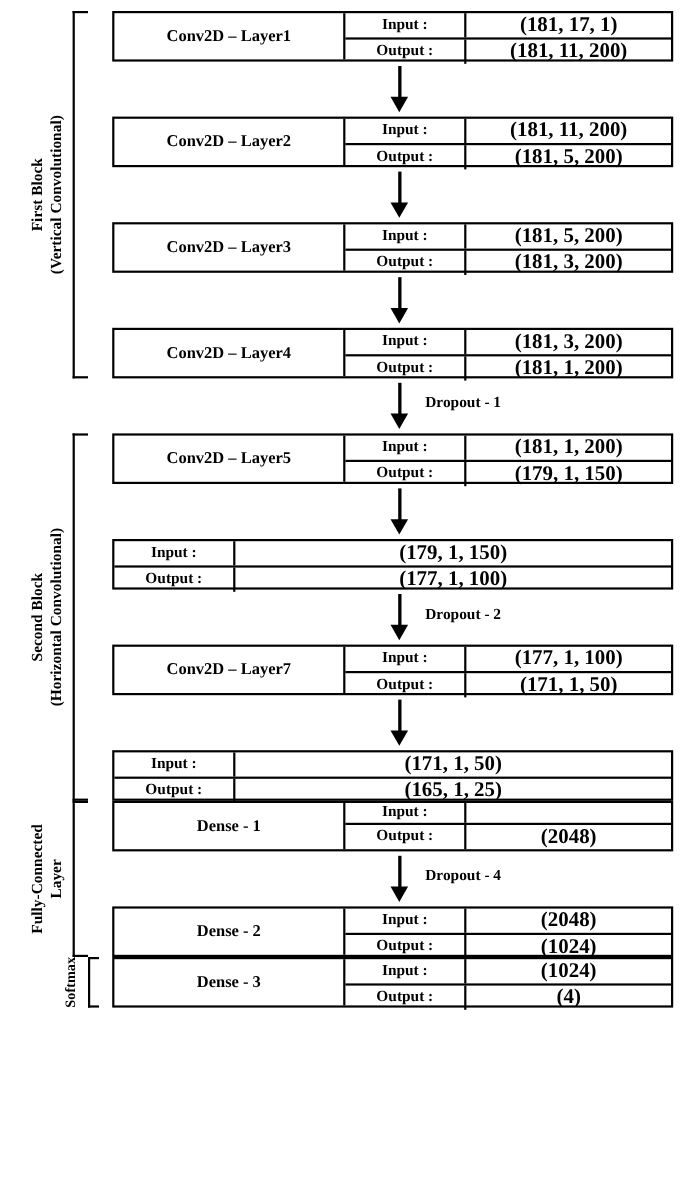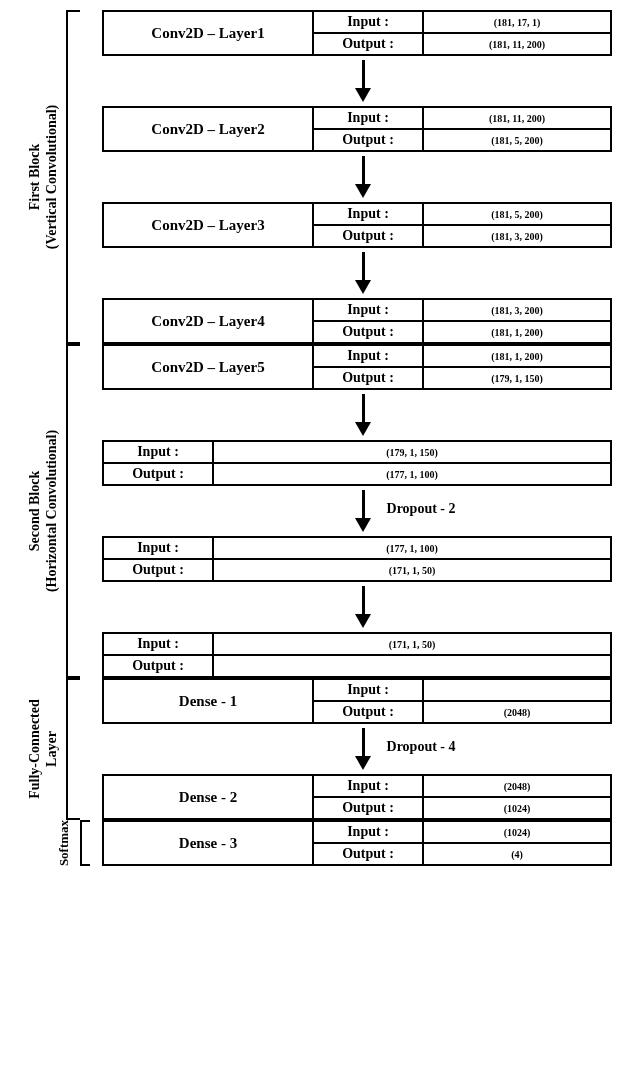--- a/index.html
+++ b/index.html
@@ -56,21 +56,21 @@
     display: flex;
     align-items: center;
     justify-content: center;
     font-size: 14px;
   }
   .io-value {
     flex: 1;
     display: flex;
     align-items: center;
     justify-content: center;
-    font-size: 10px;
+    font-size: 19px;
   }
   .arrow-row {
     height: 50px;
     position: relative;
   }
   .arrow-row.short { height: 48px; }
   .arrow {
     position: absolute;
     left: 50%;
     top: 4px;
@@ -203,20 +203,29 @@
             </div>
           <div class="layer-io-row">
               <div class="io-label">Output :</div>
               <div class="io-value">(181, 1, 200)</div>
             </div>
         </div>
       </div>
     </div>
   </div>
 
+  <div class="row">
+    <div class="gutter"></div>
+    <div class="content">
+      <div class="arrow-row">
+        <div class="arrow"></div>
+        <div class="arrow-label-right">Dropout - 1</div>
+      </div>
+    </div>
+  </div>
 
   <div class="row">
     <div class="gutter">
       <div class="bracket" style="top:0; bottom:0; left:60px; width:14px;"></div>
       <div class="bracket-label" style="left:38px; top:50%;">
         <span>Second Block</span><br>
         <span>(Horizontal Convolutional)</span>
       </div>
     </div>
     <div class="content">
@@ -249,20 +258,21 @@
               <div class="io-value">(177, 1, 100)</div>
             </div>
         </div>
       </div>
       <div class="arrow-row">
         <div class="arrow"></div>
         <div class="arrow-label-right">Dropout - 2</div>
       </div>
 
       <div class="layer-box">
+        <div class="layer-name">Conv2D – Layer7</div>
         <div class="layer-io-col">
           <div class="layer-io-row">
               <div class="io-label">Input :</div>
               <div class="io-value">(177, 1, 100)</div>
             </div>
           <div class="layer-io-row">
               <div class="io-label">Output :</div>
               <div class="io-value">(171, 1, 50)</div>
             </div>
         </div>
@@ -272,20 +282,21 @@
         </div>
 
       <div class="layer-box">
         <div class="layer-io-col">
           <div class="layer-io-row">
               <div class="io-label">Input :</div>
               <div class="io-value">(171, 1, 50)</div>
             </div>
           <div class="layer-io-row">
               <div class="io-label">Output :</div>
+              <div class="io-value">(165, 1, 25)</div>
             </div>
         </div>
       </div>
     </div>
   </div>
 
 
   <div class="row">
     <div class="gutter">
       <div class="bracket" style="top:0; bottom:0; left:60px; width:14px;"></div>

